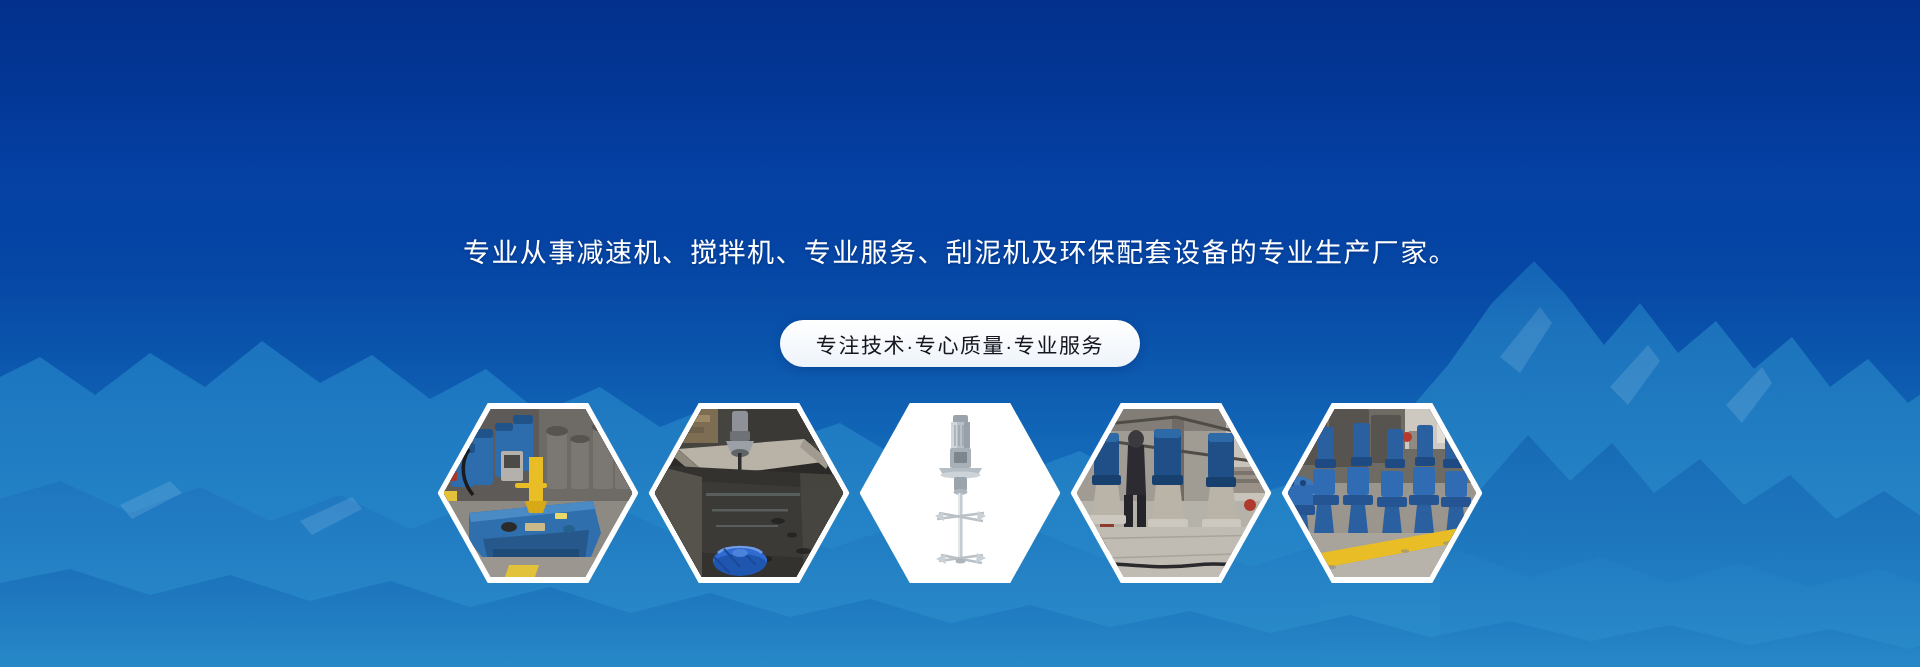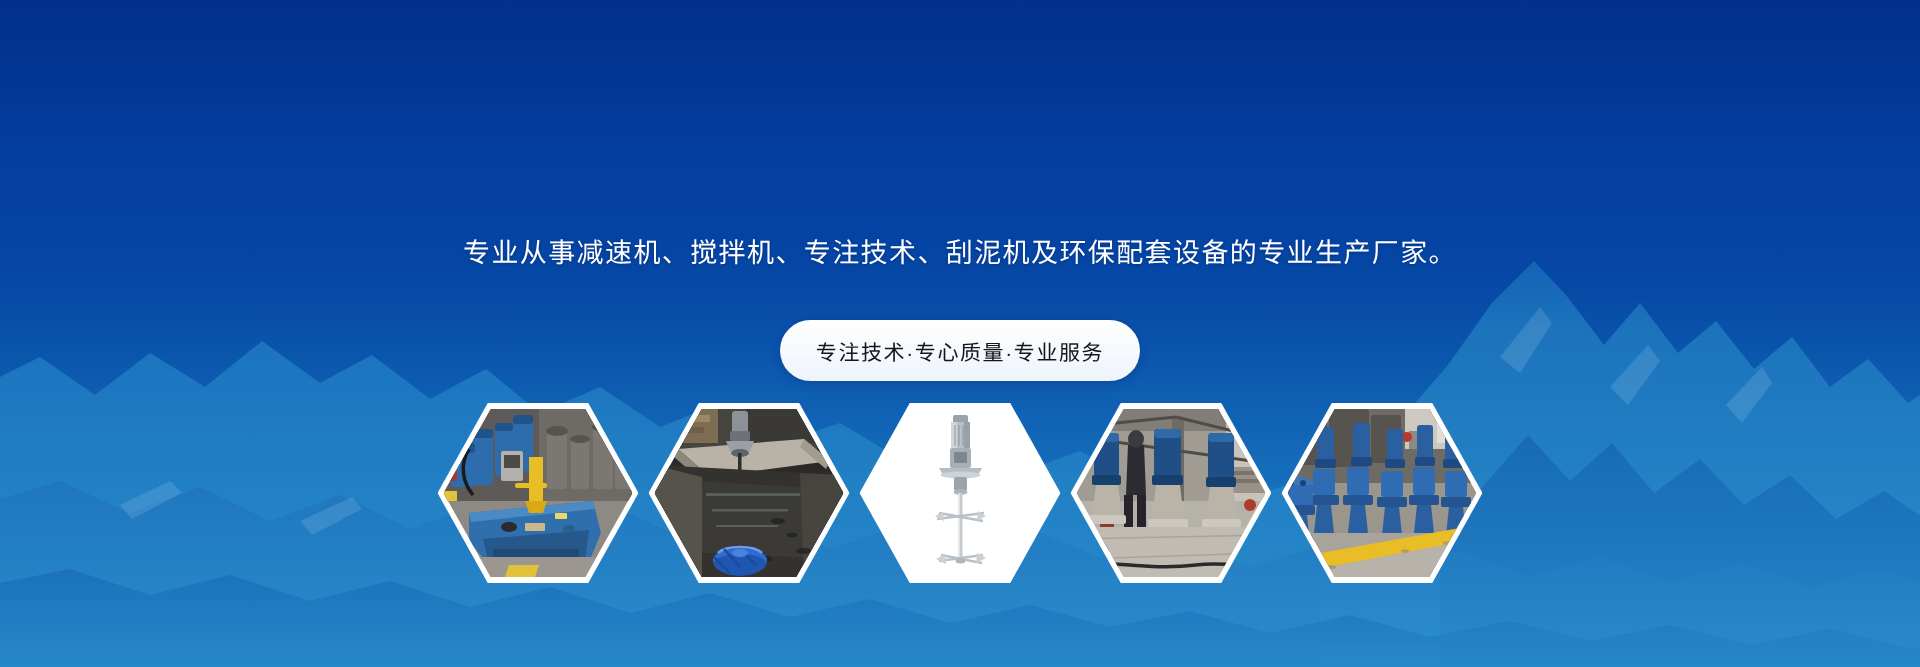--- a/index.html
+++ b/index.html
@@ -53,21 +53,21 @@
   }
 
   
   .pill-wrap{
     position:absolute;left:0;right:0;top:320px;
     display:flex;justify-content:center;
   }
   .pill{
     display:inline-flex;align-items:center;justify-content:center;
     height:45px;
-    padding:8px 36px;
+    padding:1px 36px;
     border-radius:999px;
     background:linear-gradient(180deg,#ffffff 0%,#eef4fb 100%);
     color:#15151f;
     font-size:21px;
     letter-spacing:1.6px;
     white-space:nowrap;
     box-shadow:0 2px 10px rgba(0,25,80,.25);
     cursor:pointer;
   }
 
@@ -151,21 +151,21 @@
         <path d="M1726 168 L1762 130 L1772 146 L1742 186 Z"></path>
         <path d="M120 268 L170 244 L182 256 L132 282 Z"></path>
         <path d="M300 284 L352 260 L362 272 L312 298 Z"></path>
         <path d="M520 300 L572 278 L582 290 L532 312 Z"></path>
       </g>
     </svg>
   </div>
 
   <div class="haze"></div>
 
-  <div class="headline">专业从事减速机、搅拌机、专注技术、刮泥机及环保配套设备的专业生产厂家。</div>
+  <div class="headline">专业从事减速机、搅拌机、专业服务、刮泥机及环保配套设备的专业生产厂家。</div>
 
   <div class="pill-wrap">
     <div class="pill">专注技术·专心质量·专业服务</div>
   </div>
 
   <div class="hex-row">
 
     <div class="hex">
       <span class="sr">蓝色减速机成品陈列于车间地面</span>
       <div class="hex-inner">

